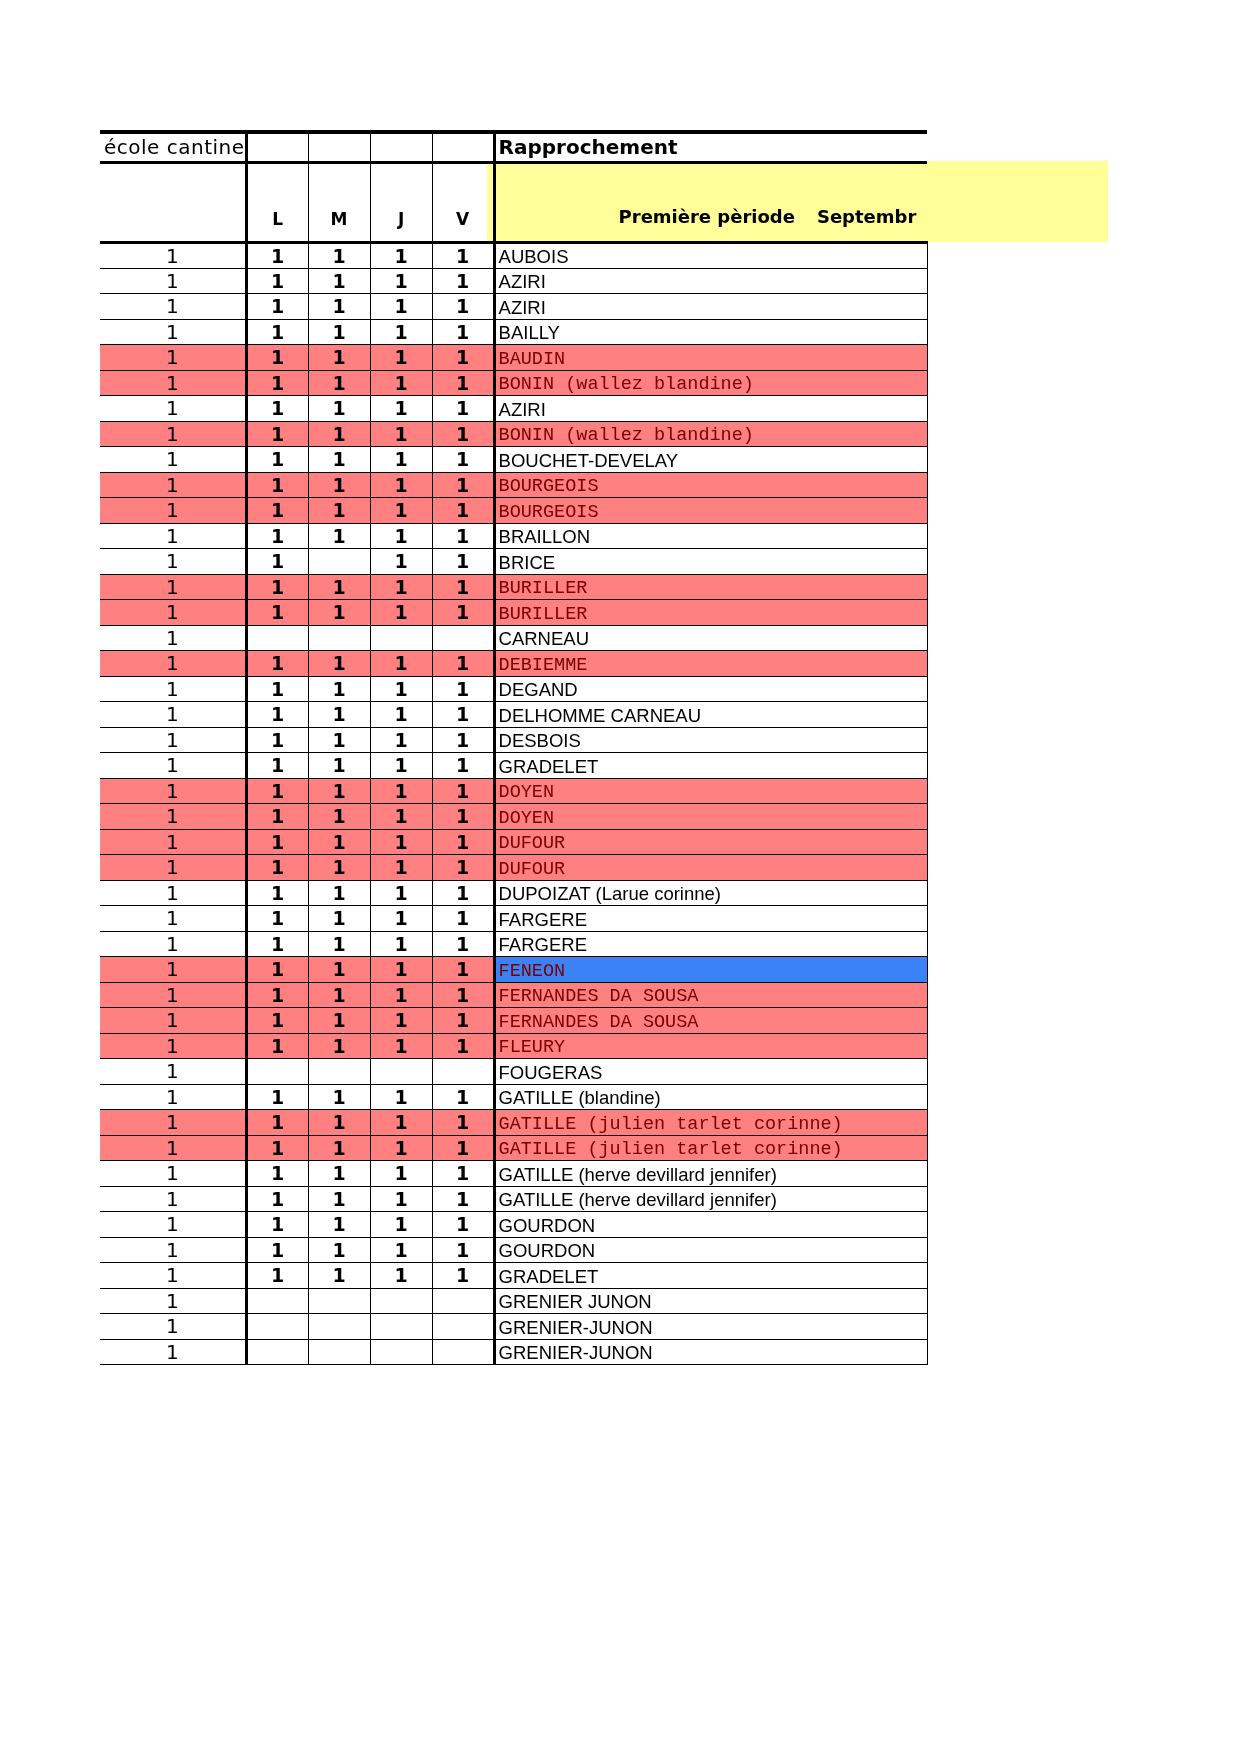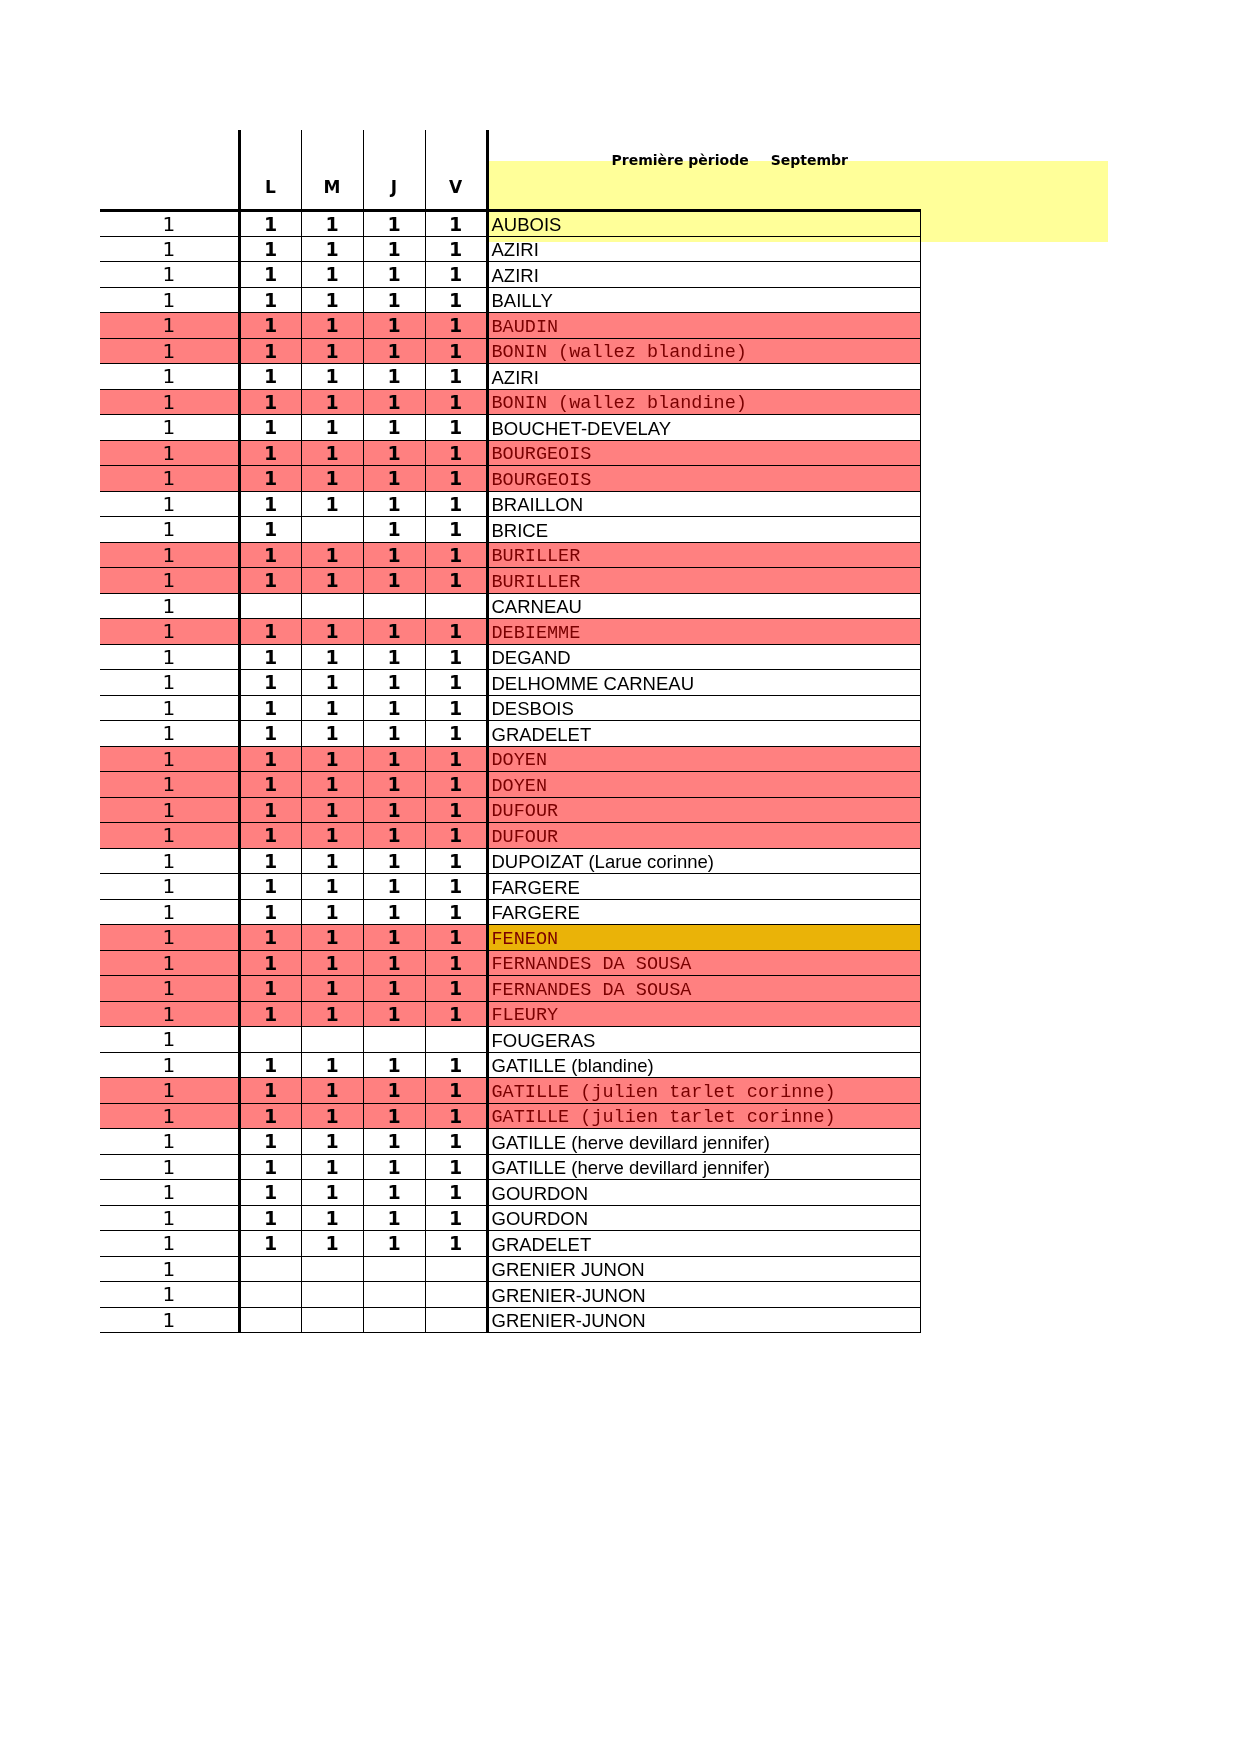--- a/index.html
+++ b/index.html
@@ -12,21 +12,21 @@
        white-space: nowrap; overflow: visible; }
   col.c-ecole { width: 139px; }
   col.c-day { width: 62px; }
   col.c-name { width: 433px; }
   .hdr1 td { height: 30px; border-top: 4px solid #000; border-bottom: 3px solid #000; }
   .hdr1 .ecole { font-size: 20px; letter-spacing: 0.5px; vertical-align: middle; padding-left: 4px; }
   .hdr1 .rap { font-weight: bold; font-size: 20px; padding-left: 3px; font-family: "DejaVu Sans", sans-serif; }
   .hdr2 td { height: 80px; border-bottom: 3px solid #000; vertical-align: bottom; padding-bottom: 12px; }
   .hdr2 .day { text-align: center; font-weight: bold; font-size: 17px; }
   .hdr2 .period { position: relative; vertical-align: middle; padding-bottom: 0; }
-  .hdr2 .period .ptxt { position: absolute; left: 123px; top: 22px; font-weight: bold; font-size: 14px; white-space: nowrap; }
+  .hdr2 .period .ptxt { position: absolute; left: 123px; top: 42px; font-weight: bold; font-size: 18px; white-space: nowrap; }
   .hdr2 .period .ptxt span + span { margin-left: 22px; }
   .day-cell { border-left: 1.5px solid #000; text-align: center; font-weight: bold; font-size: 19px; }
   .first-day { border-left: 3px solid #000; }
   .name-cell { border-left: 3px solid #000; border-right: 1.5px solid #000; font-family: "Liberation Sans", sans-serif; font-size: 18.5px; padding-left: 3px; vertical-align: bottom; }
   .ecole-cell { text-align: center; font-size: 20px; font-weight: normal; padding-left: 0; }
   .ecole-cell span { display: inline-block; width: 120px; text-align: center; }
   tr.red td { background: #ff8080; }
   tr.red .name-cell { color: #7a0000; font-family: Liberation Mono, monospace; }
   .hdr1 td.d { border-left: 1.5px solid #000; }
   .hdr1 td.d1 { border-left: 3px solid #000; }
@@ -46,20 +46,28 @@
   <table>
     <colgroup>
       <col class="c-ecole">
         <col class="c-day">
         <col class="c-day">
         <col class="c-day">
         <col class="c-day">
         <col class="c-name">
     </colgroup>
     <thead>
+      <tr class="hdr1">
+        <td class="ecole"><span>école   cantine</span></td>
+        <td class="d1"></td>
+        <td class="d"></td>
+        <td class="d"></td>
+        <td class="d"></td>
+        <td class="n rap">Rapprochement</td>
+      </tr>
       <tr class="hdr2">
         <td class="e"></td>
         <td class="d1 day">L</td>
         <td class="d day">M</td>
         <td class="d day">J</td>
         <td class="d day">V</td>
         <td class="n period">
           <div class="ptxt"><span>Première pèriode</span><span>Septembr</span></div>
         </td>
       </tr>
@@ -288,21 +296,21 @@
     <td class="day-cell">1</td>
     <td class="day-cell">1</td>
     <td class="name-cell">FARGERE</td>
   </tr>
         <tr class="red">
     <td class="ecole-cell" style="background: rgb(255, 128, 128);"><span>1</span></td>
     <td class="day-cell first-day" style="background: rgb(255, 128, 128);">1</td>
     <td class="day-cell" style="background: rgb(255, 128, 128);">1</td>
     <td class="day-cell" style="background: rgb(255, 128, 128);">1</td>
     <td class="day-cell" style="background: rgb(255, 128, 128);">1</td>
-    <td class="name-cell" style="background: #eab308;">FENEON</td>
+    <td class="name-cell" style="background: #3b82f6;">FENEON</td>
   </tr>
         <tr class="red">
     <td class="ecole-cell" style="background: rgb(255, 128, 128);"><span>1</span></td>
     <td class="day-cell first-day" style="background: rgb(255, 128, 128);">1</td>
     <td class="day-cell" style="background: rgb(255, 128, 128);">1</td>
     <td class="day-cell" style="background: rgb(255, 128, 128);">1</td>
     <td class="day-cell" style="background: rgb(255, 128, 128);">1</td>
     <td class="name-cell" style="background: rgb(255, 128, 128);">FERNANDES DA SOUSA</td>
   </tr>
         <tr class="red">

